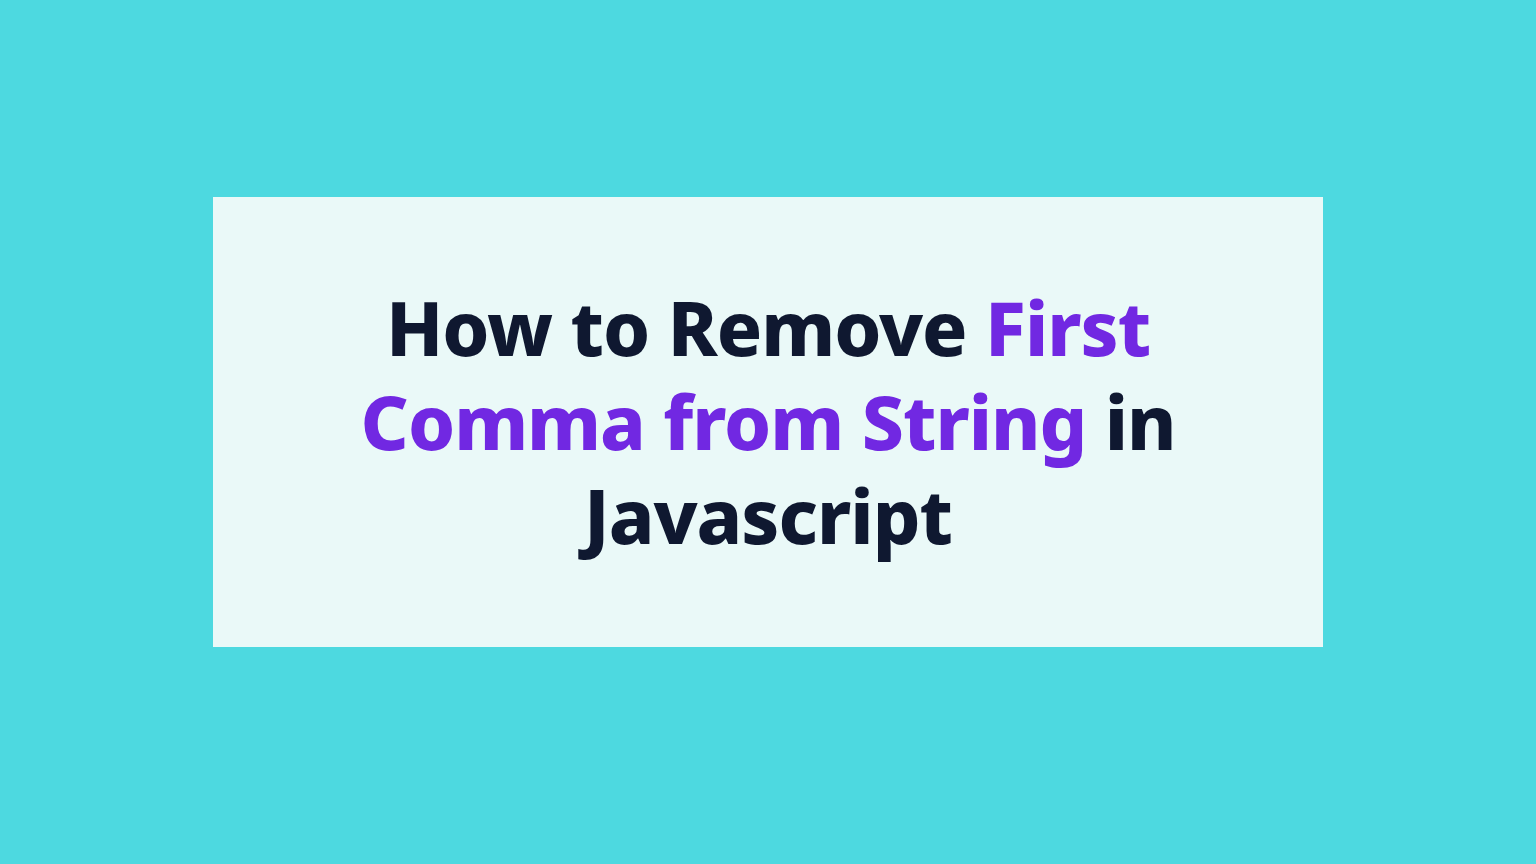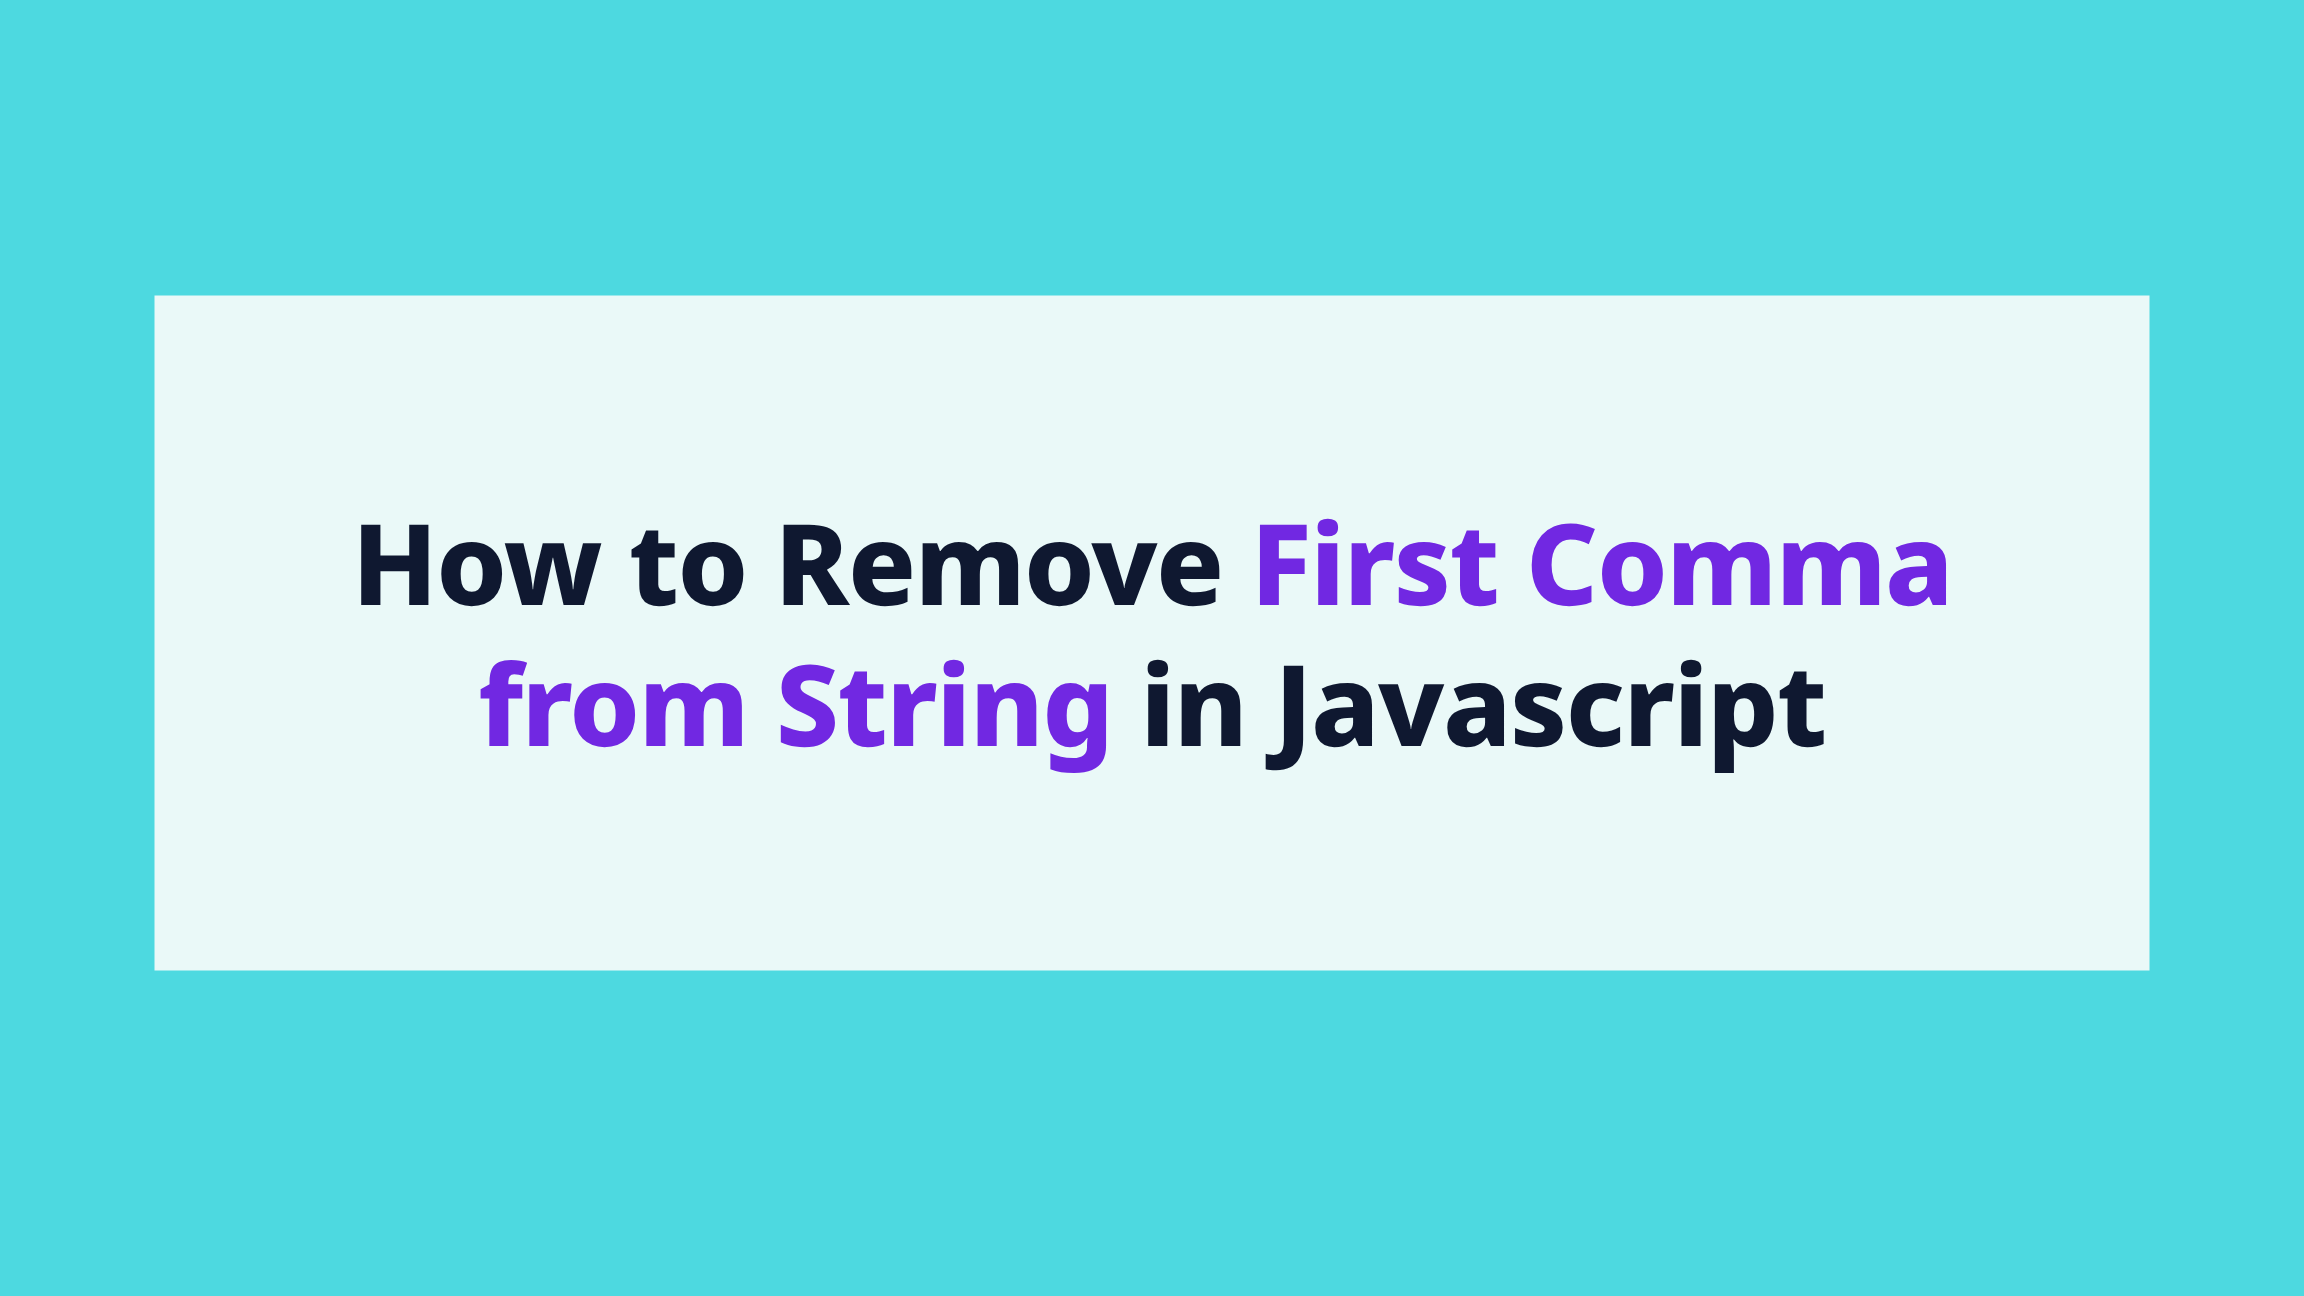--- a/index.html
+++ b/index.html
@@ -7,21 +7,21 @@
       width: 1536px;
       height: 864px;
       background: #4dd9e0;
       display: flex;
       align-items: center;
       justify-content: center;
       font-family: 'Segoe UI', -apple-system, system-ui, sans-serif;
       overflow: hidden;
     }
     .card {
-      width: 1330px;
+      width: 1110px;
       height: 450px;
       background: #eaf9f8;
       display: flex;
       align-items: center;
       justify-content: flex-end;
       padding: 26px 80px;
       margin-top: -20px;
     }
     .title {
       text-align: center;

